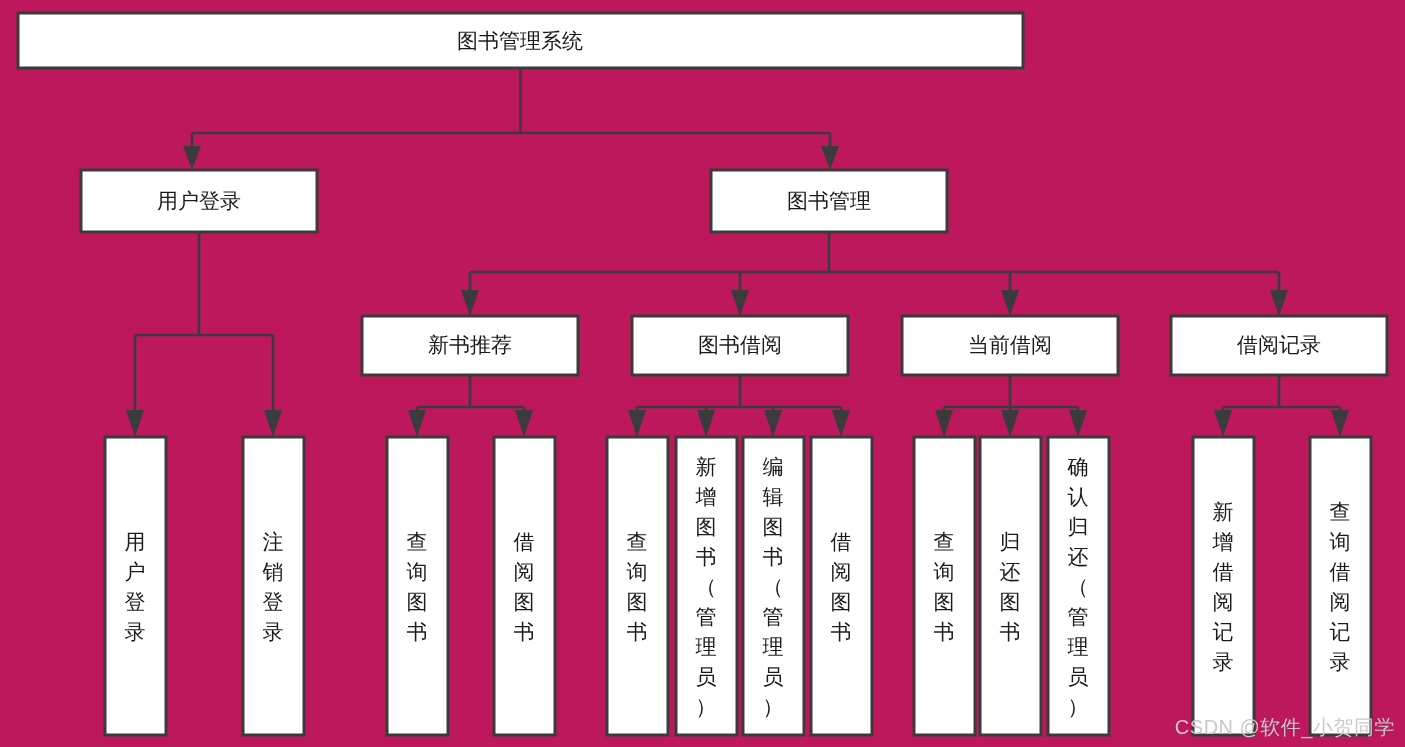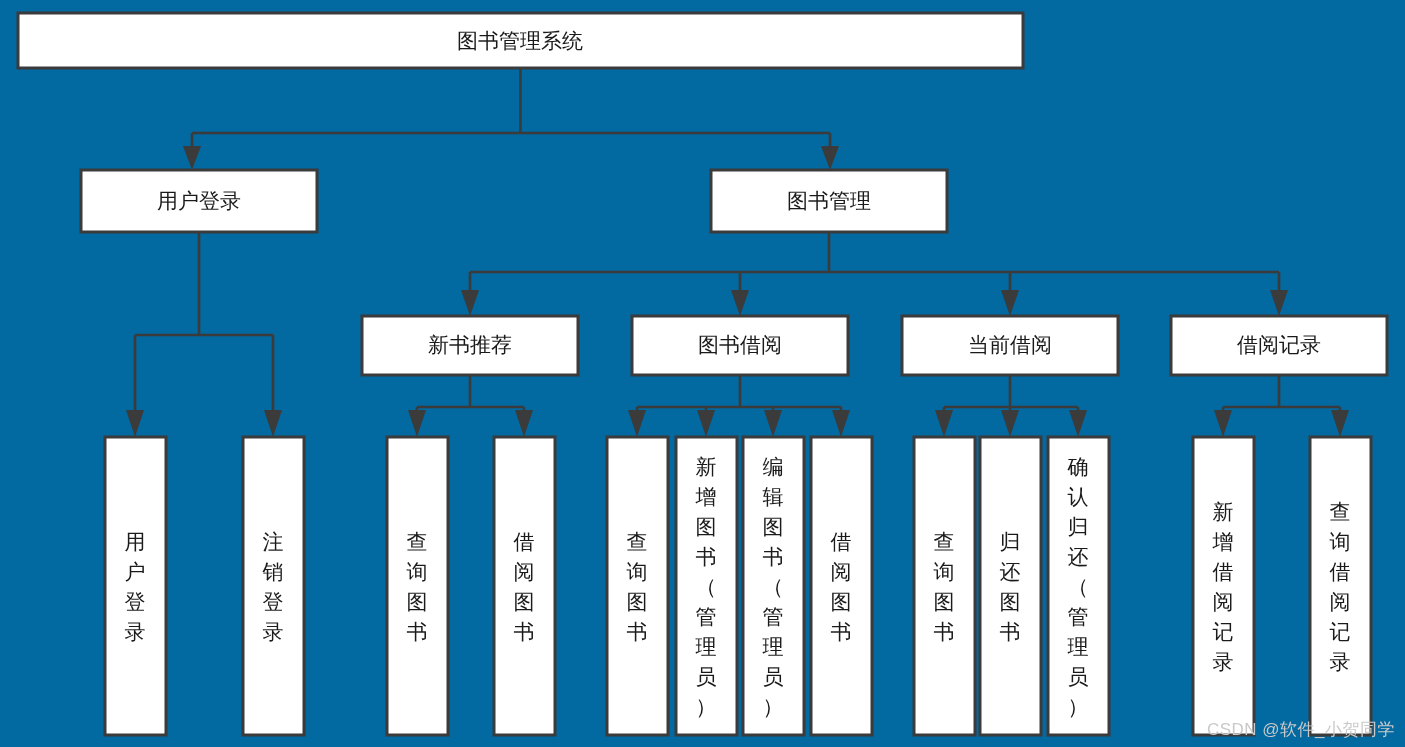--- a/index.html
+++ b/index.html
@@ -7,21 +7,21 @@
     padding: 0;
     background: #ffffff;
   }
   body {
     font-family: "Liberation Sans", "DejaVu Sans", sans-serif;
   }
   #canvas-wrap {
     position: relative;
     width: 1405px;
     height: 747px;
-    background: #0369a1;
+    background: #be185d;
     overflow: hidden;
   }
   svg#diagram {
     position: absolute;
     left: 0;
     top: 0;
     width: 1405px;
     height: 747px;
   }
   .node-rect {
@@ -51,21 +51,21 @@
     font-family: "Liberation Sans", "DejaVu Sans", sans-serif;
     font-size: 21px;
     fill: #1a1a1a;
     text-anchor: middle;
   }
   .watermark {
     position: absolute;
     right: 10px;
     bottom: 6px;
     font-family: "Liberation Sans", "DejaVu Sans", sans-serif;
-    font-size: 17px;
+    font-size: 20px;
     color: #c9c9c9;
     letter-spacing: 0.5px;
     white-space: nowrap;
     user-select: none;
   }
 </style>
 </head>
 <body>
 
 <div id="canvas-wrap">

